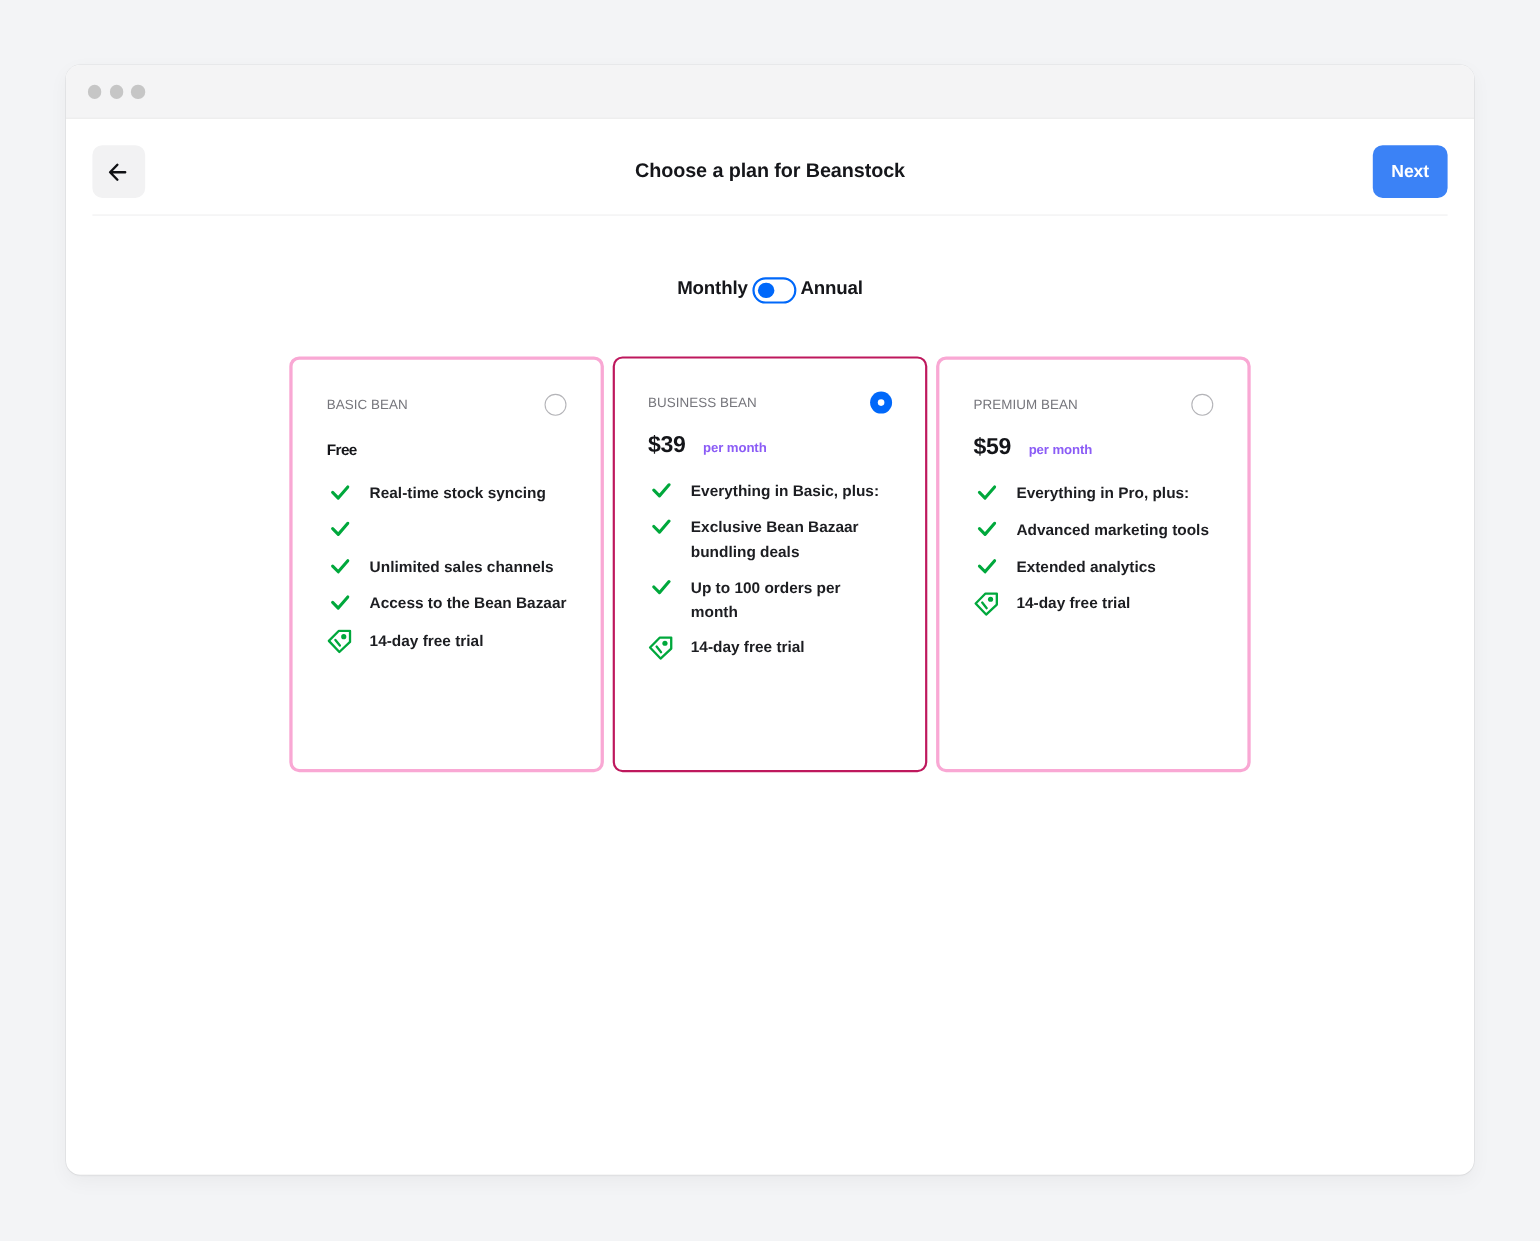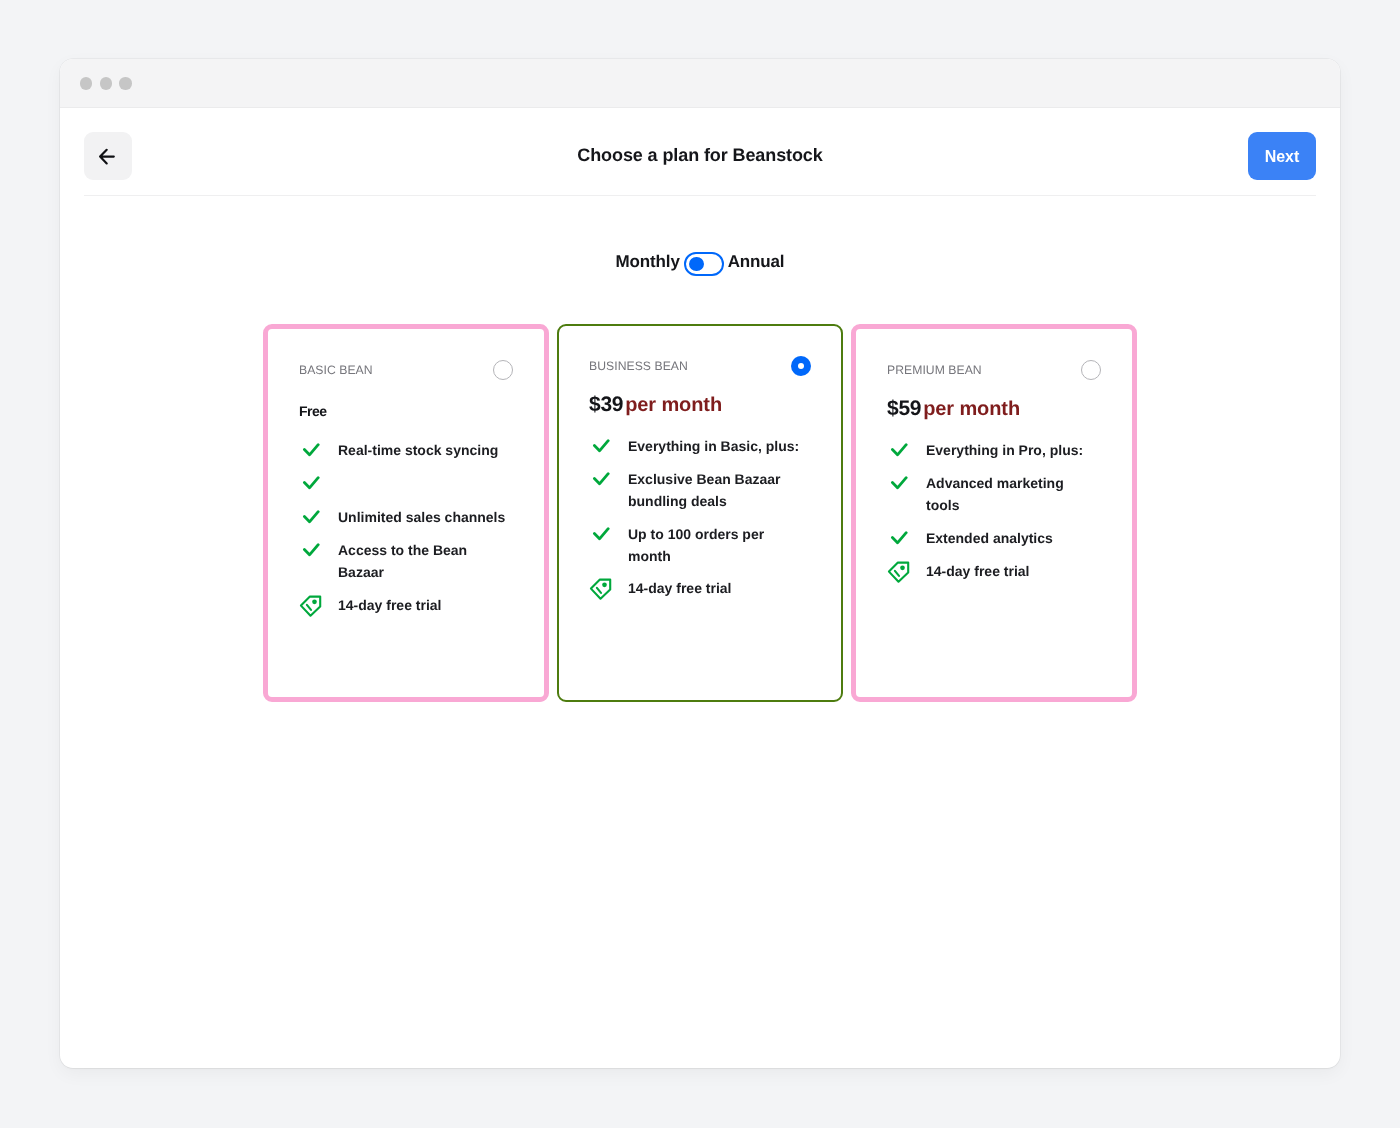--- a/index.html
+++ b/index.html
@@ -81,47 +81,47 @@
     position: absolute; left: 3.7px; top: 3.1px;
     width: 14.5px; height: 14px; border-radius: 50%; background: #0068fa;
   }
   
   #plan-cards {
     display: flex; justify-content: center;
     gap: 8px; margin-top: 48px;
   }
   .plan-card {
     width: 286px; height: 378px;
-    border: 5px solid #f9a8d4; border-radius: 9px;
+    border: 3px solid #f9a8d4; border-radius: 9px;
     background: #ffffff;
     padding: 31px;
     position: relative;
   }
-  .plan-card.is-selected { border: 2px solid #4d7c0f; padding: 30px; }
+  .plan-card.is-selected { border: 2px solid #be185d; padding: 30px; }
   .plan-card-head { display: flex; align-items: flex-start; justify-content: space-between; height: 20px; }
   .plan-name {
     font-size: 12.2px; font-weight: 400; color: #76767c;
     letter-spacing: 0.05px; line-height: 20px;
   }
   .radio-outer {
     width: 20px; height: 20px; border-radius: 50%;
     border: 1.7px solid #b4b4b8; background: #fff; flex: none;
     box-sizing: border-box;
   }
   .radio-outer.is-on {
     border: none; background: #0068fa;
     display: flex; align-items: center; justify-content: center;
   }
   .radio-outer.is-on .radio-dot {
     width: 6.5px; height: 6.5px; border-radius: 50%; background: #ffffff;
   }
   .plan-price { margin-top: 16.5px; height: 24px; display: flex; align-items: baseline; }
   .price-amount { font-size: 21px; font-weight: 700; color: #141519; letter-spacing: -0.3px; line-height: 24px; }
   .price-amount.no-period { font-size: 14px; letter-spacing: -0.55px; position: relative; top: 2px; }
-  .price-period { font-size: 20px; font-weight: 700; color: #7f1d1d; margin-left: 2px; letter-spacing: -0.1px; line-height: 24px; }
+  .price-period { font-size: 12px; font-weight: 700; color: #8b5cf6; margin-left: 16px; letter-spacing: -0.1px; line-height: 24px; }
   .plan-features { margin-top: 18px; list-style: none; }
   .feature-item { display: flex; align-items: flex-start; margin-bottom: 10.6px; }
   .feature-icon { width: 21px; height: 21px; flex: none; margin-right: 18px; margin-top: 2px; display:block; }
   .feature-text { font-size: 14px; font-weight: 700; color: #1c1d21; line-height: 22px; letter-spacing: 0; max-width: 181px; }
 </style>
 </head>
 <body>
 
 <div id="app-window">
 

